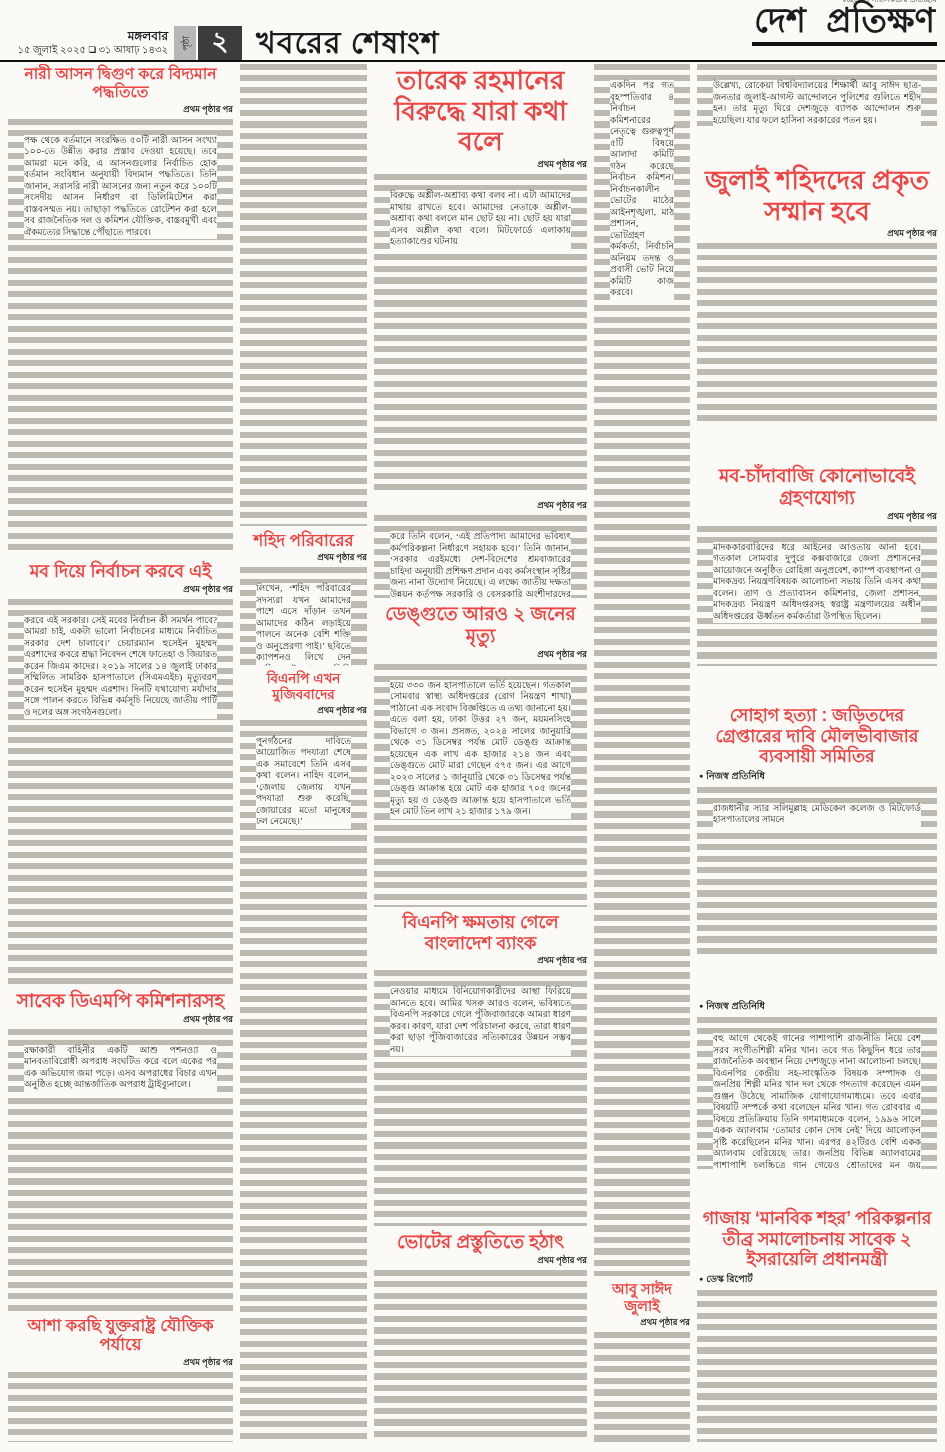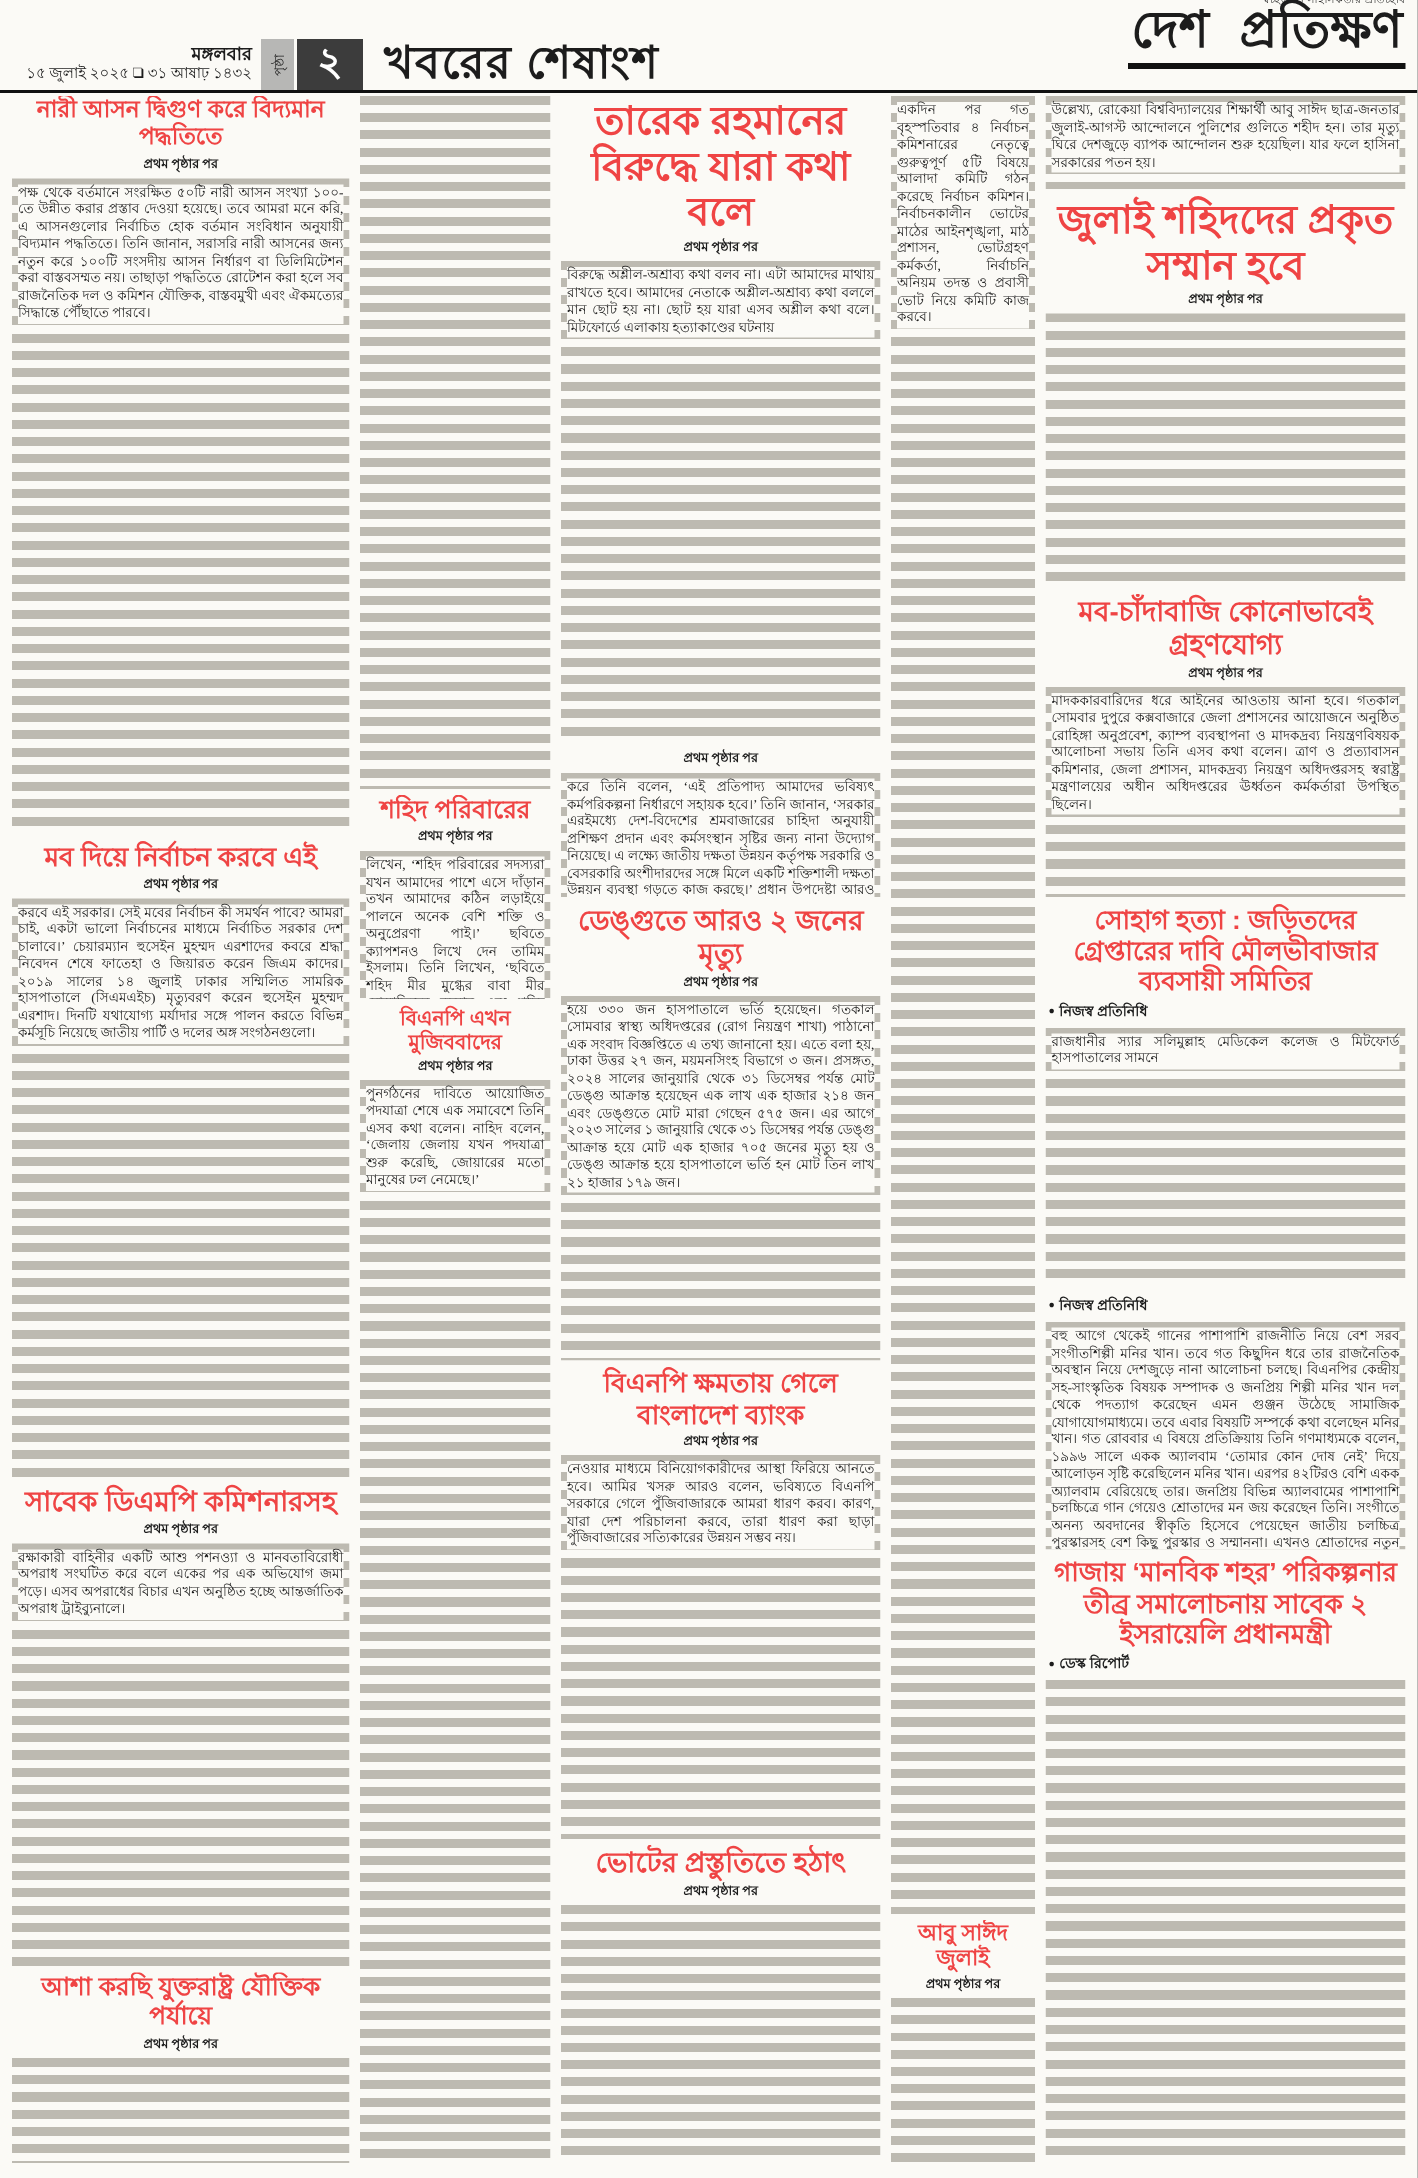--- a/index.html
+++ b/index.html
@@ -38,37 +38,37 @@
     font-size:34px; font-weight:bold; line-height:1;
     font-family:Liberation Mono, monospace;
     border-bottom:4px solid #111; padding:0 2px 2px 2px;
   }
   
   .cols{
     position:absolute; top:64px; left:8px; right:8px; bottom:6px;
     display:flex; gap:7px;
   }
   .col{ display:flex; flex-direction:column; min-width:0;}
-  .c1{width:225px;} .c2{width:127px;} .c3{width:213px;} .c4{width:96px;} .c5{width:240px;}
+  .c1{width:225px;} .c2{width:127px;} .c3{width:213px;} .c4{width:96px;} .c5{width:240px;gap:34px;}
   article{ display:flex; flex-direction:column; overflow:hidden; margin-bottom:4px;}
   article.grow{ flex:1;}
   .headline{
     margin:1px 0 0 0; text-align:center; font-weight:bold; line-height:1.18;
     font-family:"Liberation Sans","DejaVu Sans",sans-serif; color:#ef4444;
   }
-  .kicker{ text-align:center; font-size:8.5px; font-weight:bold; margin:1px 0 2px 0;}
+  .kicker{ text-align:right; font-size:8.5px; font-weight:bold; margin:1px 0 2px 0;}
   .byline{ font-size:9.5px; font-weight:bold; margin:2px 0 3px 2px;
     font-family:"Liberation Sans","DejaVu Sans",sans-serif;}
   .byline .dot{ font-size:7px; vertical-align:1px; margin-right:3px;}
   .bodywrap{
     flex:1; min-height:0; overflow:hidden; position:relative;
     background:repeating-linear-gradient(to bottom,#bdbab1 0 6px,#fbfaf6 6px 11.5px);
   }
   .body{
-    margin:4px; font-size:9px; line-height:11.5px; text-align:justify;
+    margin:16px; font-size:9px; line-height:11.5px; text-align:justify;
     background:#fbfaf6; position:relative; padding-bottom:1px;
   }
   .fs13{font-size:13.5px;} .fs14{font-size:14.5px;} .fs15{font-size:15.5px;}
   .fs16{font-size:16.5px;} .fs17{font-size:17.5px;} .fs18{font-size:18.5px;} .fs19{font-size:26px;}
 </style>
 </head>
 <body>
 
 <div class="page">
 

